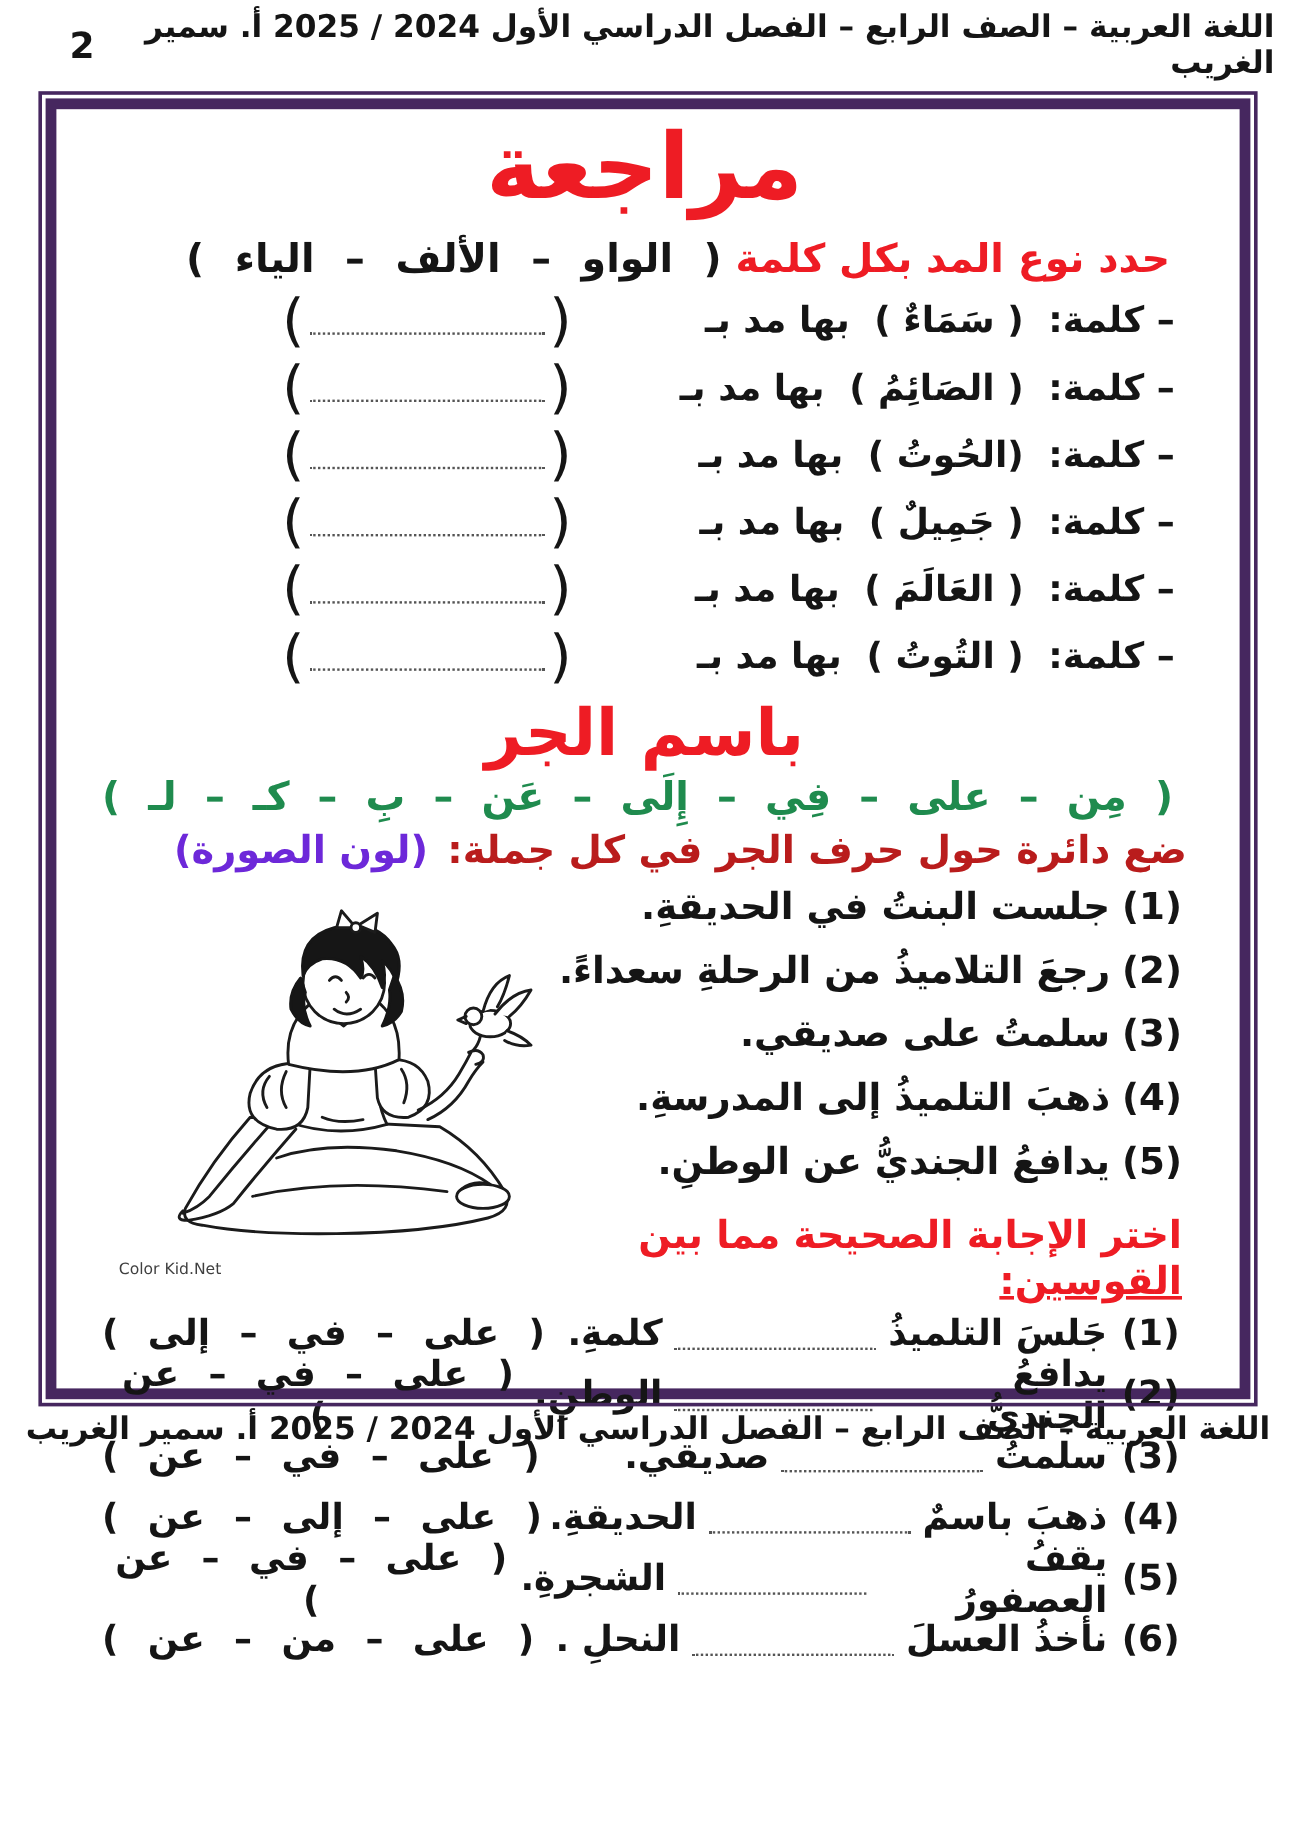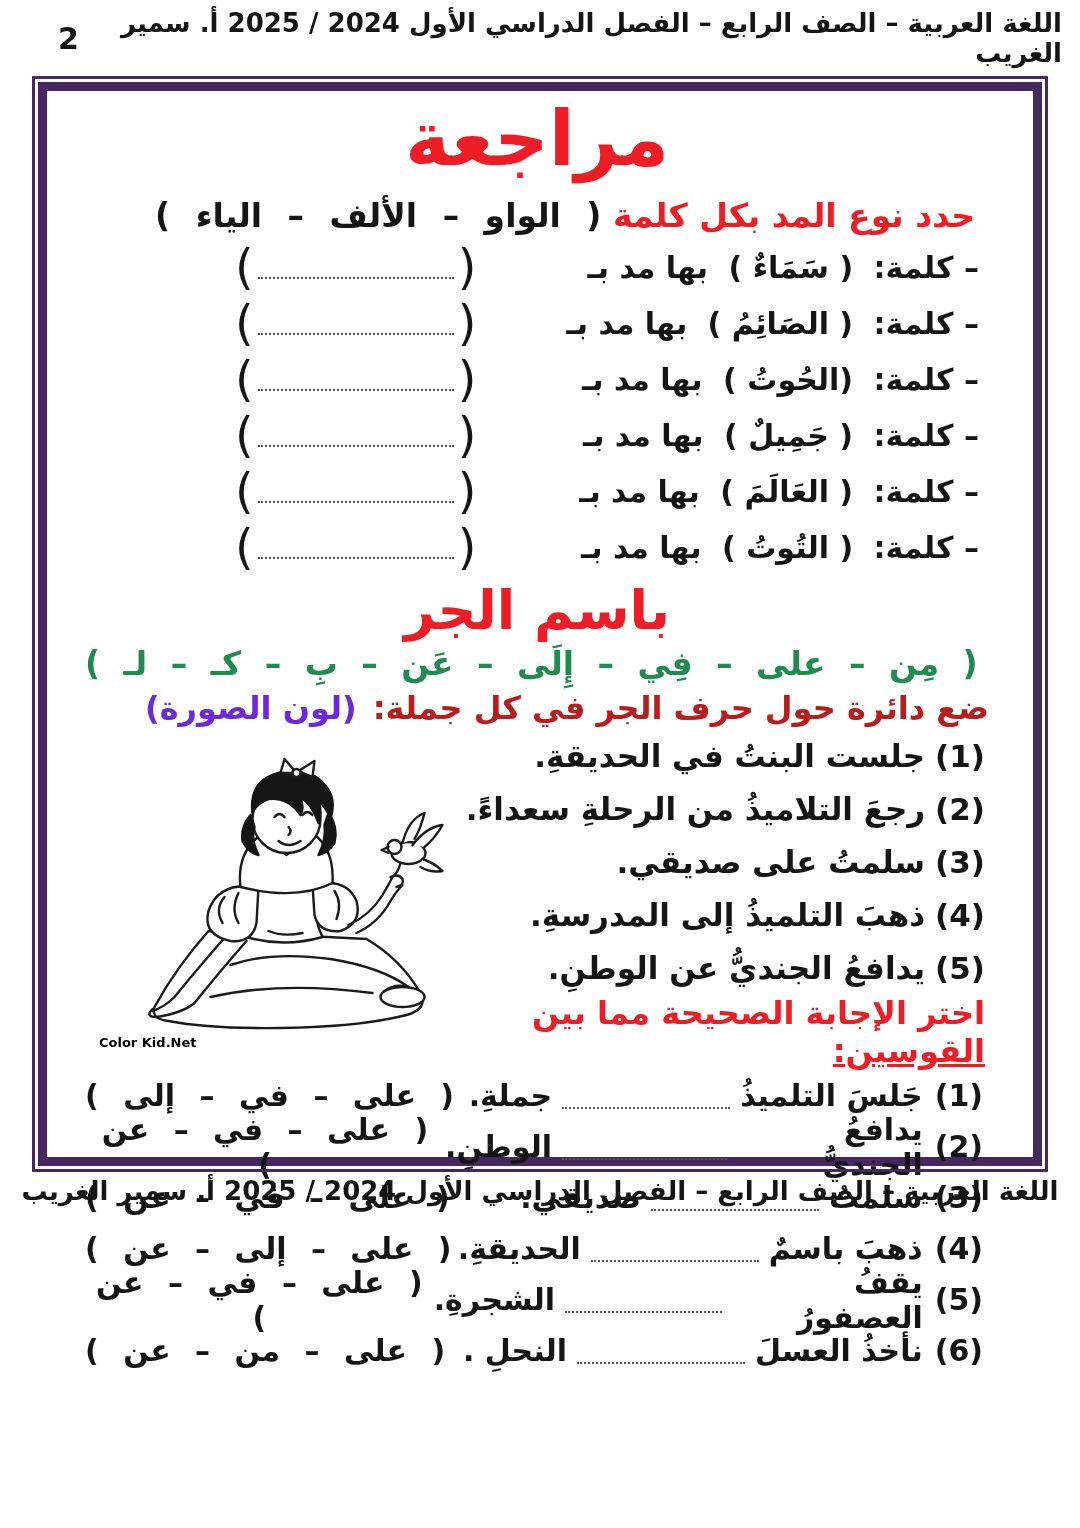--- a/index.html
+++ b/index.html
@@ -73,28 +73,28 @@
     display:flex; justify-content:space-between; align-items:center;
     font-size:32px; margin-top:6px; padding-left:60px;
   }
   .instruction-row .red { color:#b91c1c; }
   .instruction-row .blue { color:#6d28d9; }
 
   .cols { display:flex; margin-top:2px; }
   .col-sentences { flex:1; padding-right:4px; }
   .sentence { font-size:31px; height:53px; display:flex; align-items:center; }
   .sentence .num { margin-left:10px; }
-  .choose-heading { color:#ee1c24; font-size:32px; margin-top:0; }
+  .choose-heading { color:#ee1c24; font-size:32px; margin-top:16px; }
   .choose-heading .ul { text-decoration:underline; }
 
   .col-image { width:372px; position:relative; padding-top:6px; }
   .col-image svg { display:block; }
   .watermark {
     position:absolute; left:14px; bottom:20px;
-    direction:ltr; font-size:13px; color:#000000; font-weight:bold;
+    direction:ltr; font-size:13px; color:#404040; font-weight:normal;
   }
 
   
   .mcq-row {
     display:flex; justify-content:space-between; align-items:center;
     font-size:30px; height:51px; padding-right:6px;
   }
   .mcq-right { display:flex; align-items:center; }
   .mcq-right .num { margin-left:12px; }
   .mcq-right .dots { width:168px; margin:0 10px 6px 10px; }
@@ -274,21 +274,21 @@
         </svg>
         <div class="watermark">Color Kid.Net</div>
       </div>
     </div>
 
     <div class="mcq-row">
       <span class="mcq-right">
         <span class="num">(1)</span>
         <span>جَلسَ التلميذُ</span>
         <span class="dots"></span>
-        <span>جملةِ.</span>
+        <span>كلمةِ.</span>
       </span>
       <span class="choices">( على – في – إلى )</span>
     </div>
     <div class="mcq-row">
       <span class="mcq-right">
         <span class="num">(2)</span>
         <span>يدافعُ الجنديُّ</span>
         <span class="dots"></span>
         <span>الوطنِ.</span>
       </span>

